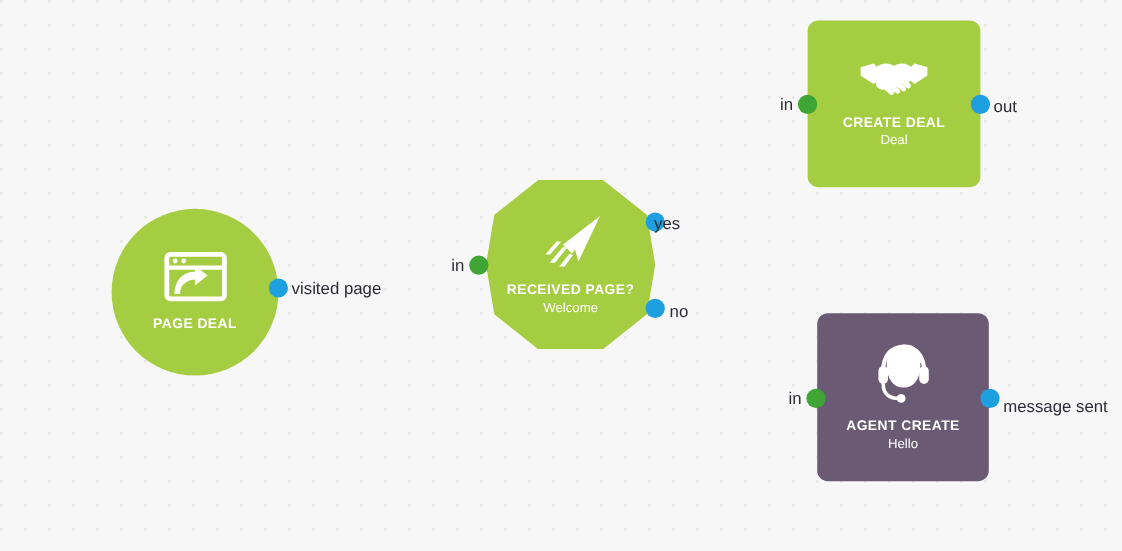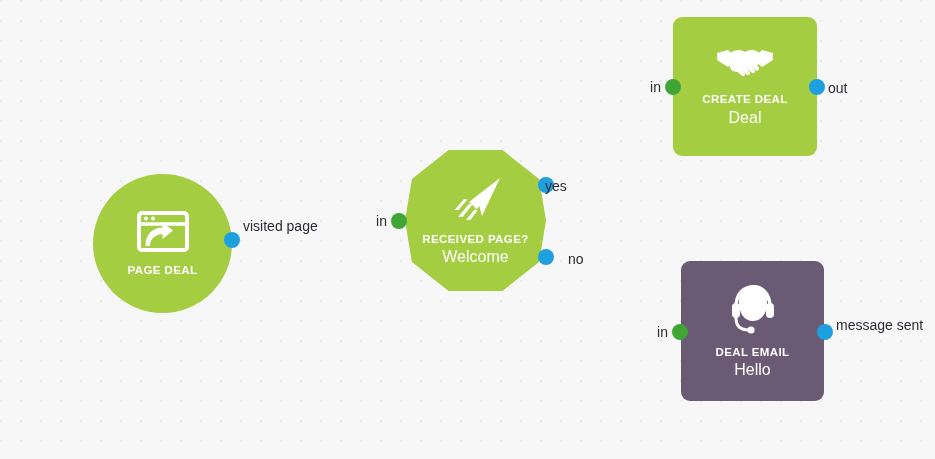--- a/index.html
+++ b/index.html
@@ -46,21 +46,21 @@
     color: #ffffff;
     font-size: 11.5px;
     font-weight: bold;
     letter-spacing: 0.4px;
     text-align: center;
     line-height: 1.15;
     white-space: nowrap;
   }
   .node-subtitle {
     color: #ffffff;
-    font-size: 16px;
+    font-size: 11px;
     font-weight: normal;
     text-align: center;
     line-height: 1.2;
     white-space: nowrap;
     margin-top: 1px;
   }
 
   
   .shape-circle {
     border-radius: 50%;
@@ -118,21 +118,21 @@
           <circle cx="17" cy="8.5" r="2" fill="#ffffff"></circle>
 
           <path d="M14 36 C14 27, 22 24, 26.5 24 L26.5 29 L37 20.5 L26.5 12.5 L26.5 17.5
                    C17 17.5, 9.5 24, 9.5 36 Z" fill="#ffffff"></path>
         </svg>
       </span>
       <span class="node-title">PAGE DEAL</span>
     </div>
 
     <div class="port port-out" style="left:131px; top:58px;"></div>
-    <div class="port-label right" style="left:150px; top:44px;">visited page</div>
+    <div class="port-label right" style="left:150px; top:58px;">visited page</div>
   </div>
 
   <div class="node" style="left:405px; top:150px; width:141px; height:141px;">
     <div class="shape-decagon fill-green" style="position:absolute; inset:0;"></div>
     <div class="node-body">
       <span class="node-icon" style="margin-bottom:6px;">
         <svg width="56" height="48" viewBox="0 0 56 48" aria-hidden="true">
 
           <path d="M52 3 L21 27 L24.5 30.5 Z" fill="#ffffff"></path>
           <path d="M52 3 L28.5 34.5 L24 29 Z" fill="#ffffff"></path>
@@ -147,21 +147,21 @@
       <span class="node-subtitle">Welcome</span>
     </div>
 
     <div class="port port-in" style="left:-14px; top:63px;"></div>
     <div class="port-label left" style="left:-42px; top:63px; width:24px;">in</div>
 
     <div class="port port-out" style="left:133px; top:27px;"></div>
     <div class="port-label right" style="left:140px; top:28px;">yes</div>
 
     <div class="port port-out" style="left:133px; top:99px;"></div>
-    <div class="port-label right" style="left:163px; top:101px;">no</div>
+    <div class="port-label right" style="left:153px; top:101px;">no</div>
   </div>
 
   <div class="node shape-rounded-rect fill-green" style="left:673px; top:17px; width:144px; height:139px;">
     <div class="node-body">
       <span class="node-icon" style="margin-bottom:7px;">
         <svg width="56" height="36" viewBox="0 0 56 36" aria-hidden="true">
 
           <path d="M0 7 L11 4 L20 13 L11 21 L0 14 Z" fill="#ffffff"></path>
 
           <path d="M56 7 L45 4 L36 13 L45 21 L56 14 Z" fill="#ffffff"></path>
@@ -202,24 +202,24 @@
 
           <path d="M8 24 C8 11, 15 4, 25 4 C35 4, 42 11, 42 24" fill="none" stroke="#ffffff" stroke-width="3.4" stroke-linecap="round"></path>
 
           <rect x="4" y="20" width="8" height="15" rx="4" fill="#ffffff"></rect>
           <rect x="38" y="20" width="8" height="15" rx="4" fill="#ffffff"></rect>
 
           <path d="M8 35 C8 44, 14 47, 21 47" fill="none" stroke="#ffffff" stroke-width="3" stroke-linecap="round"></path>
           <circle cx="23" cy="47" r="3.6" fill="#ffffff"></circle>
         </svg>
       </span>
-      <span class="node-title">DEAL EMAIL</span>
+      <span class="node-title">AGENT CREATE</span>
       <span class="node-subtitle">Hello</span>
     </div>
 
     <div class="port port-in" style="left:-9px; top:63px;"></div>
     <div class="port-label left" style="left:-37px; top:63px; width:24px;">in</div>
 
     <div class="port port-out" style="left:136px; top:63px;"></div>
-    <div class="port-label right" style="left:155px; top:56px;">message sent</div>
+    <div class="port-label right" style="left:155px; top:69px;">message sent</div>
   </div>
 
 </div>
 
 </body></html>

